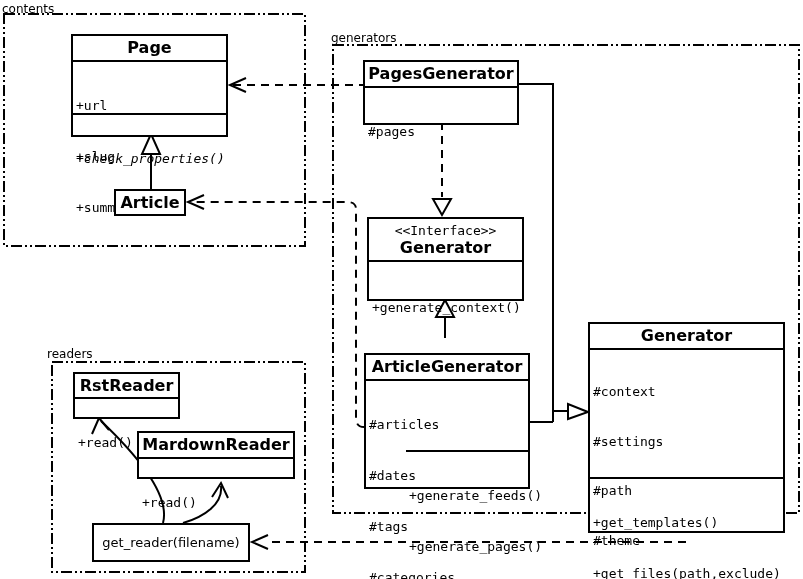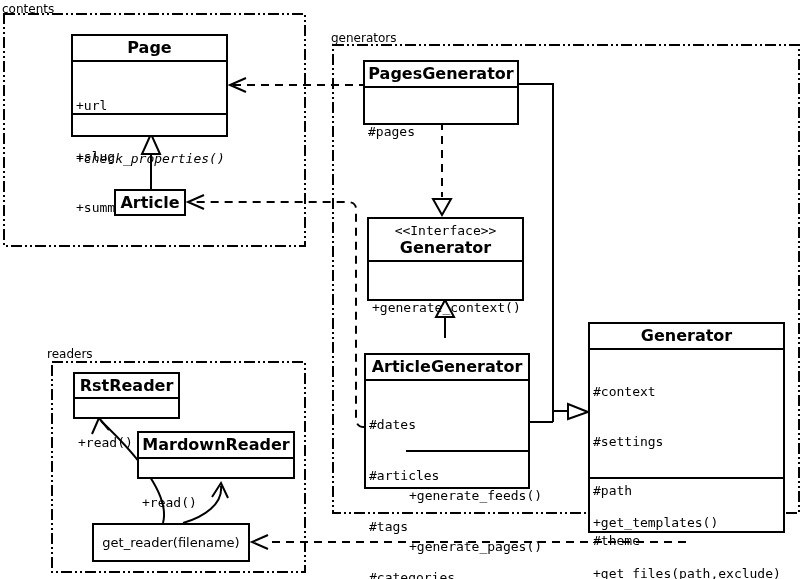--- a/index.html
+++ b/index.html
@@ -115,22 +115,22 @@
     </div>
     <div class="sec" style="height:39px;line-height:18px;">
       <div>+generate_context()</div>
       <div>+generate_output()</div>
     </div>
   </div>
 
   <div class="cls" style="left:364px;top:353px;width:166px;">
     <div class="cls-title" style="height:24px;">ArticleGenerator</div>
     <div class="sec" style="height:71px;">
+      <div>#articles</div>
       <div>#dates</div>
-      <div>#articles</div>
       <div>#tags</div>
       <div>#categories</div>
     </div>
     <div class="sec" style="height:37px;margin-left:40px;">
       <div>+generate_feeds()</div>
       <div>+generate_pages()</div>
     </div>
   </div>
 
   <div class="cls" style="left:588px;top:322px;width:197px;">

